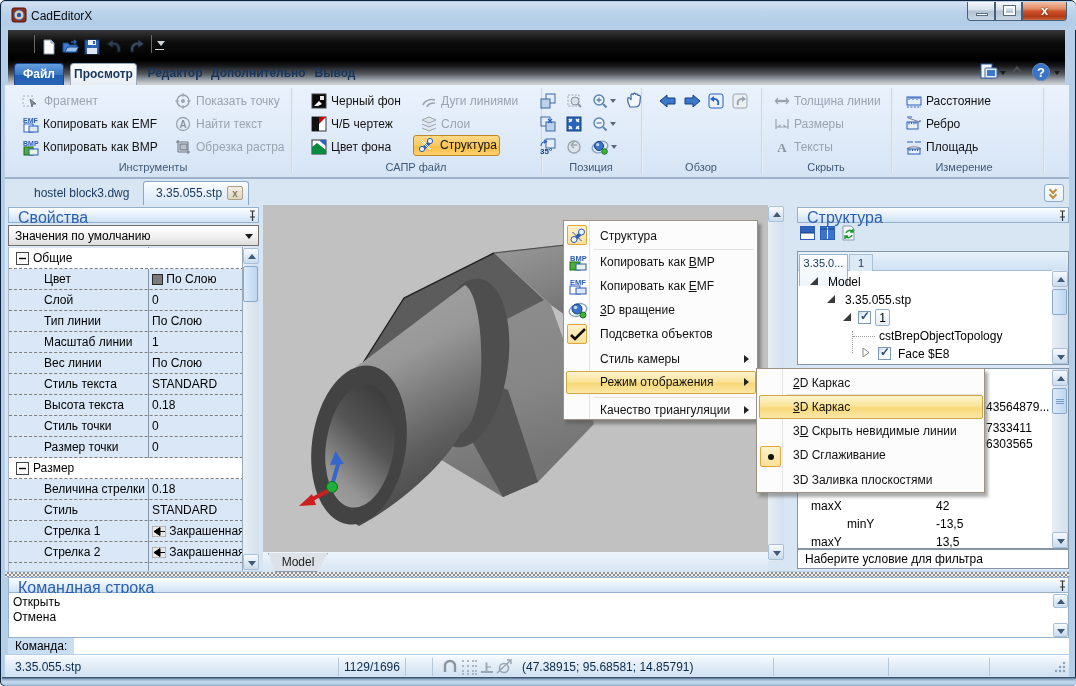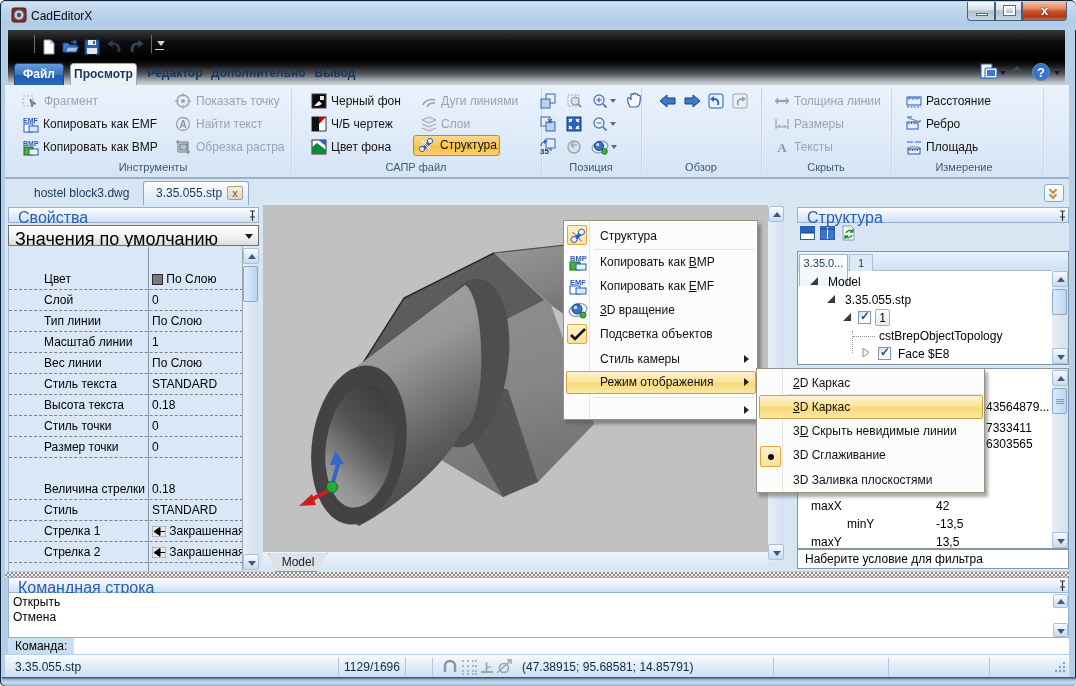--- a/index.html
+++ b/index.html
@@ -364,25 +364,32 @@
 <div class="ritem" style="left:925px;top:138px;">Площадь</div>
 
 <div class="abs" style="left:4px;top:204px;width:1064px;height:366px;background:#d8e6f4;"></div>
 <div class="phead" style="left:7px;top:206px;width:251px;">
       <span class="cap">Свойства</span>
  <svg class="pin" style="left:238px;">
         <path d="M3 1 h5 M5.5 1 v6 M3 7 h5 M5.5 7 v4" stroke="#333" stroke-width="1.2" fill="none"></path>
       </svg>
     </div>
 <div class="abs" style="left:7px;top:224px;width:251px;height:21px;border:1px solid #707070;background:linear-gradient(#fff,#f0f0f0 60%,#dcdcdc);">
- <div class="abs nw" style="left:6px;top:3px;font-size:18px;color:#000;">Значения по умолчанию</div>
+ <div class="abs nw" style="left:6px;top:3px;font-size:12px;color:#000;">Значения по умолчанию</div>
  <div class="abs" style="left:236px;top:8px;width:0;height:0;border-left:4.5px solid transparent;border-right:4.5px solid transparent;border-top:5.5px solid #1a1a1a;"></div>
 </div>
 <div id="proptbl">
  <div class="pdiv"></div>
+ <div class="prow grp" style="top:1px;">
+        <svg class="abs" style="left:7px;top:4px" width="13" height="13">
+          <rect x="0.5" y="0.5" width="12" height="12" fill="#fff" stroke="#454545"></rect>
+          <path d="M3 6.5 h7" stroke="#000" stroke-width="1.4"></path>
+        </svg>
+        <span style="position:absolute;left:24px;">Общие</span>
+      </div>
  <div class="prow" style="top:22px;">
         <span class="pname">Цвет</span>
         <span class="pval"><span style="display:inline-block;width:11px;height:11px;background:#7a7a7a;border:1px solid #2a2a2a;vertical-align:-2px;"></span> По Слою</span>
       </div>
  <div class="prow" style="top:43px;">
         <span class="pname">Слой</span>
         <span class="pval">0</span>
       </div>
  <div class="prow" style="top:64px;">
         <span class="pname">Тип линии</span>
@@ -404,20 +411,27 @@
         <span class="pname">Высота текста</span>
         <span class="pval">0.18</span>
       </div>
  <div class="prow" style="top:169px;">
         <span class="pname">Стиль точки</span>
         <span class="pval">0</span>
       </div>
  <div class="prow" style="top:190px;">
         <span class="pname">Размер точки</span>
         <span class="pval">0</span>
+      </div>
+ <div class="prow grp" style="top:211px;">
+        <svg class="abs" style="left:7px;top:4px" width="13" height="13">
+          <rect x="0.5" y="0.5" width="12" height="12" fill="#fff" stroke="#454545"></rect>
+          <path d="M3 6.5 h7" stroke="#000" stroke-width="1.4"></path>
+        </svg>
+        <span style="position:absolute;left:24px;">Размер</span>
       </div>
  <div class="prow" style="top:232px;">
         <span class="pname">Величина стрелки</span>
         <span class="pval">0.18</span>
       </div>
  <div class="prow" style="top:253px;">
         <span class="pname">Стиль</span>
         <span class="pval">STANDARD</span>
       </div>
  <div class="prow" style="top:274px;">
@@ -707,20 +721,21 @@
         <span class="lbl">Стиль камеры</span>
         <span class="marr"></span>
       </div>
  <div class="hot abs" style="left:2px;top:150px;width:190px;height:23px;"></div>
  <div class="mitem" style="top:150px;height:23px;line-height:23px;">
         <span class="lbl">Режим отображения</span>
         <span class="marr" style="top:7px;"></span>
       </div>
  <div class="msep" style="top:176px;"></div>
  <div class="mitem" style="top:177px;">
+        <span class="lbl">Качество триангуляции</span>
         <span class="marr"></span>
       </div>
 </div>
 <div id="smenu">
  <div class="icol"></div>
  <div class="mitem" style="top:2px;width:226px;">
         <span class="lbl"><u>2</u>D Каркас</span>
       </div>
  <div class="msep" style="top:25px;width:195px;"></div>
  <div class="hot abs" style="left:2px;top:26px;width:224px;height:24px;"></div>

